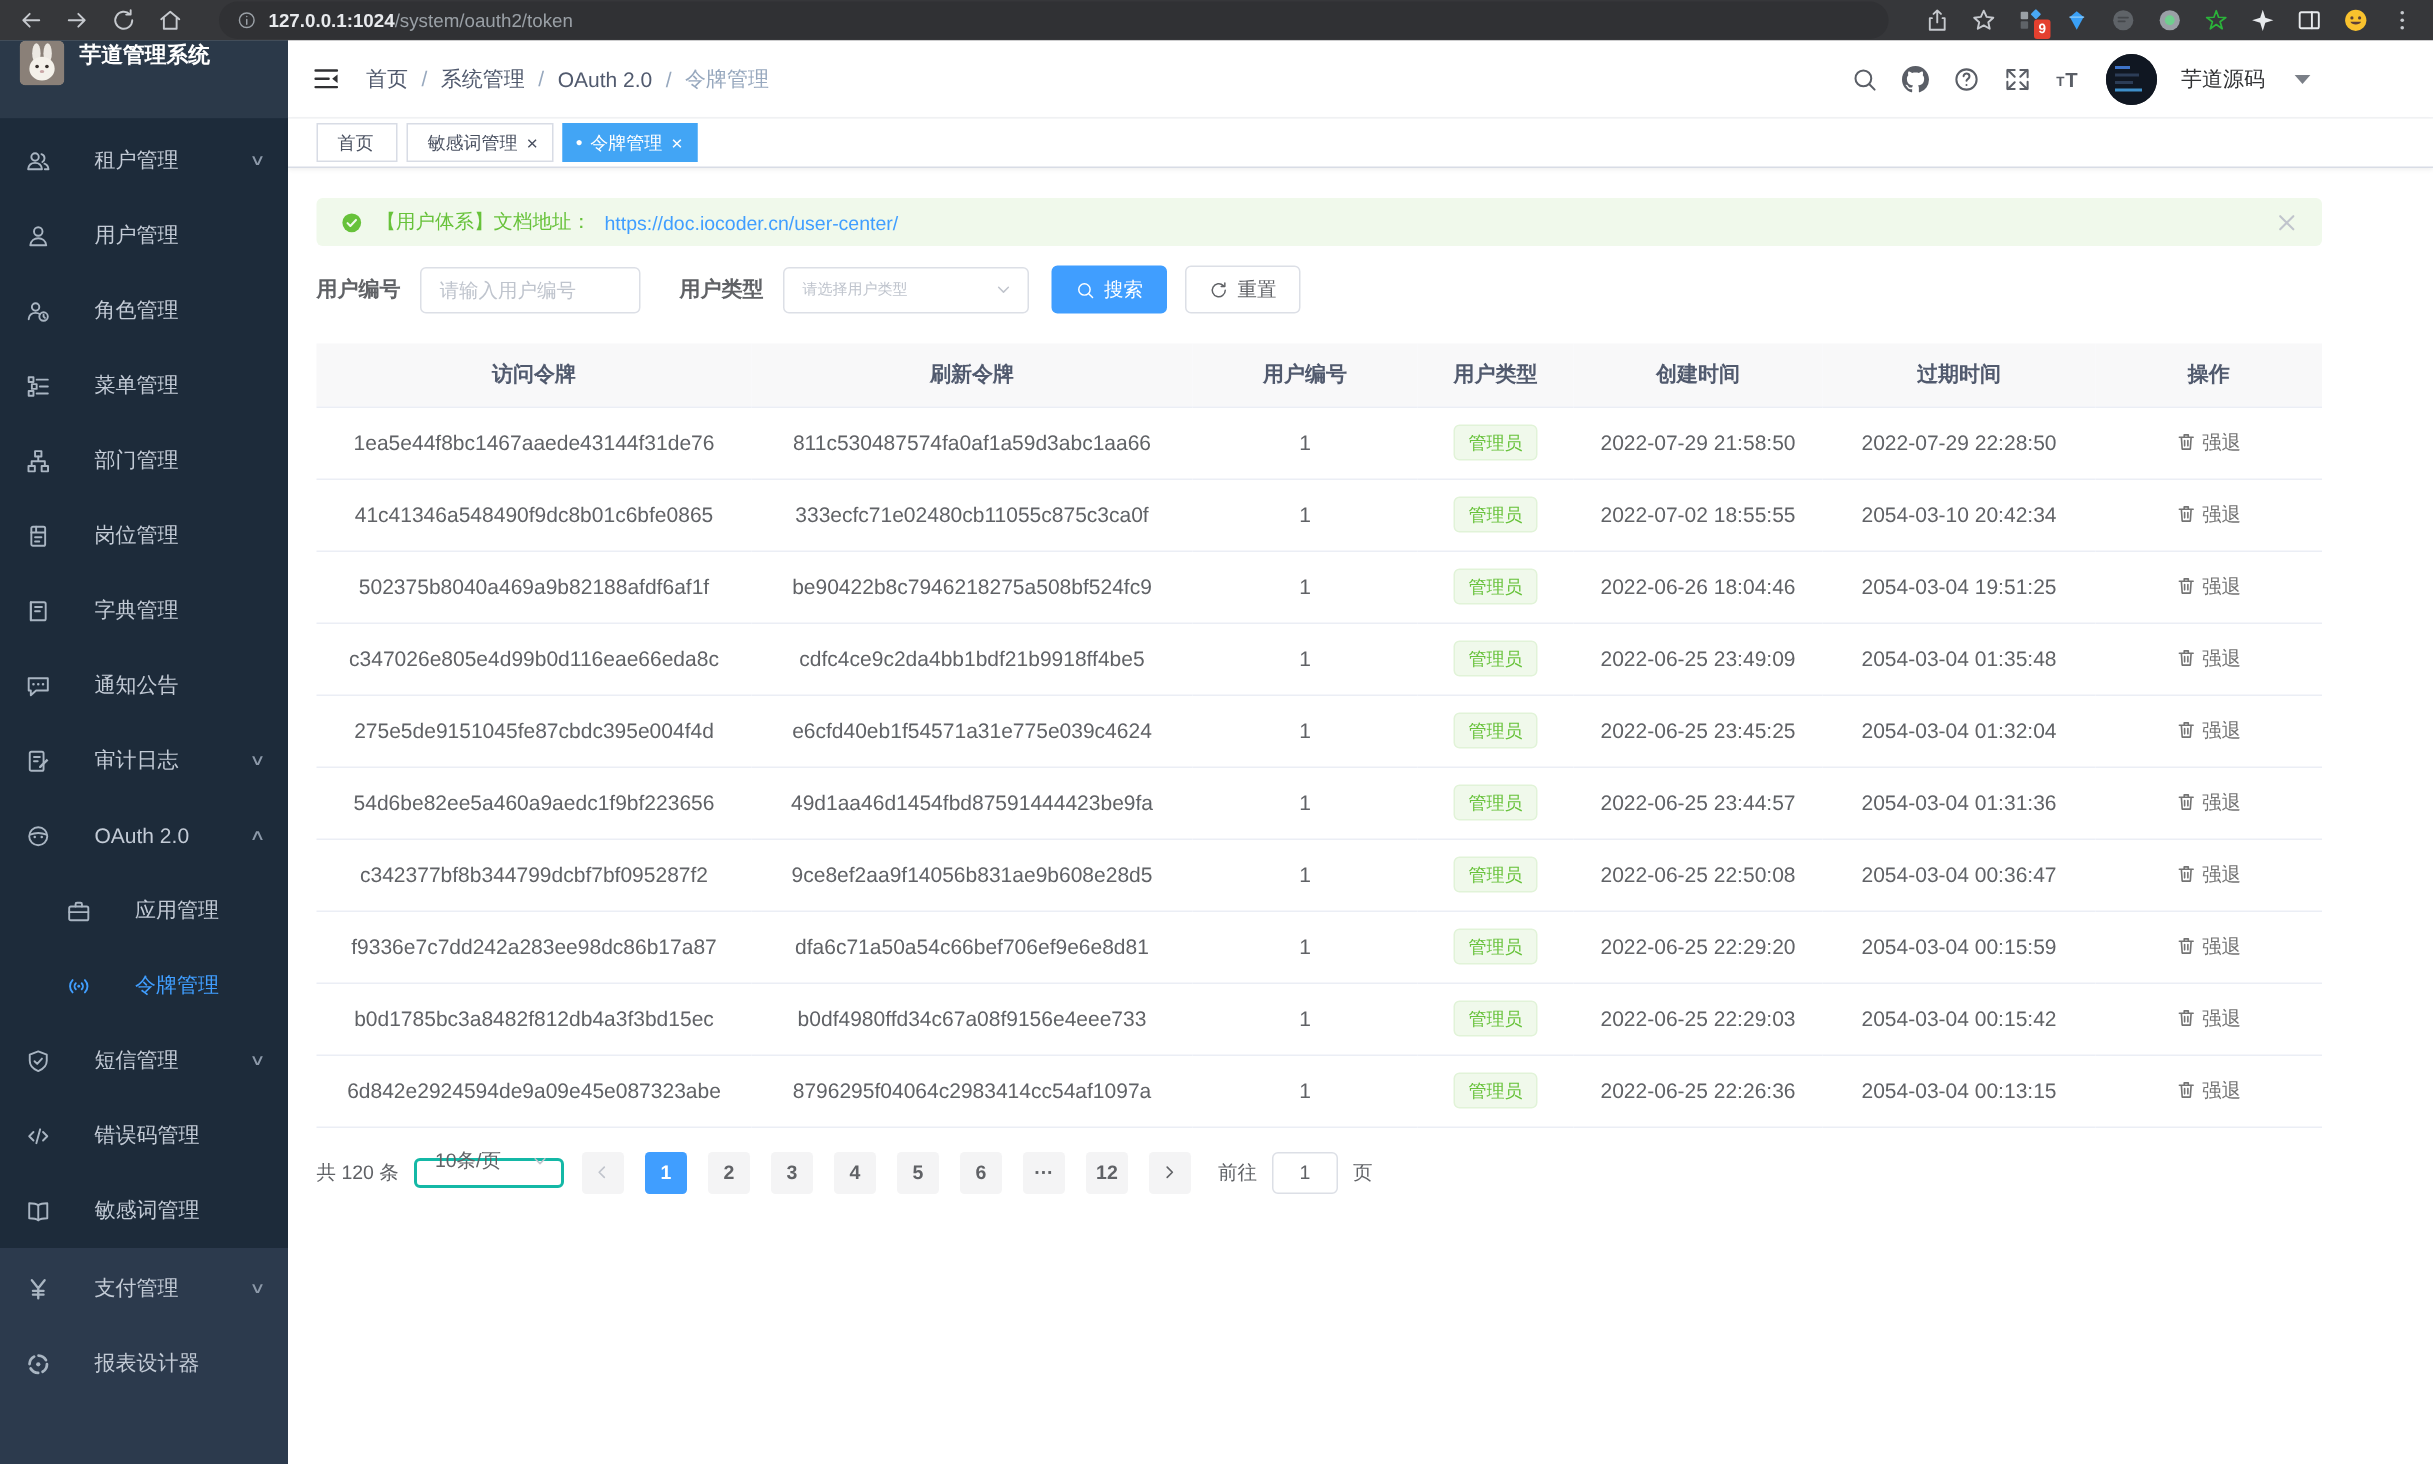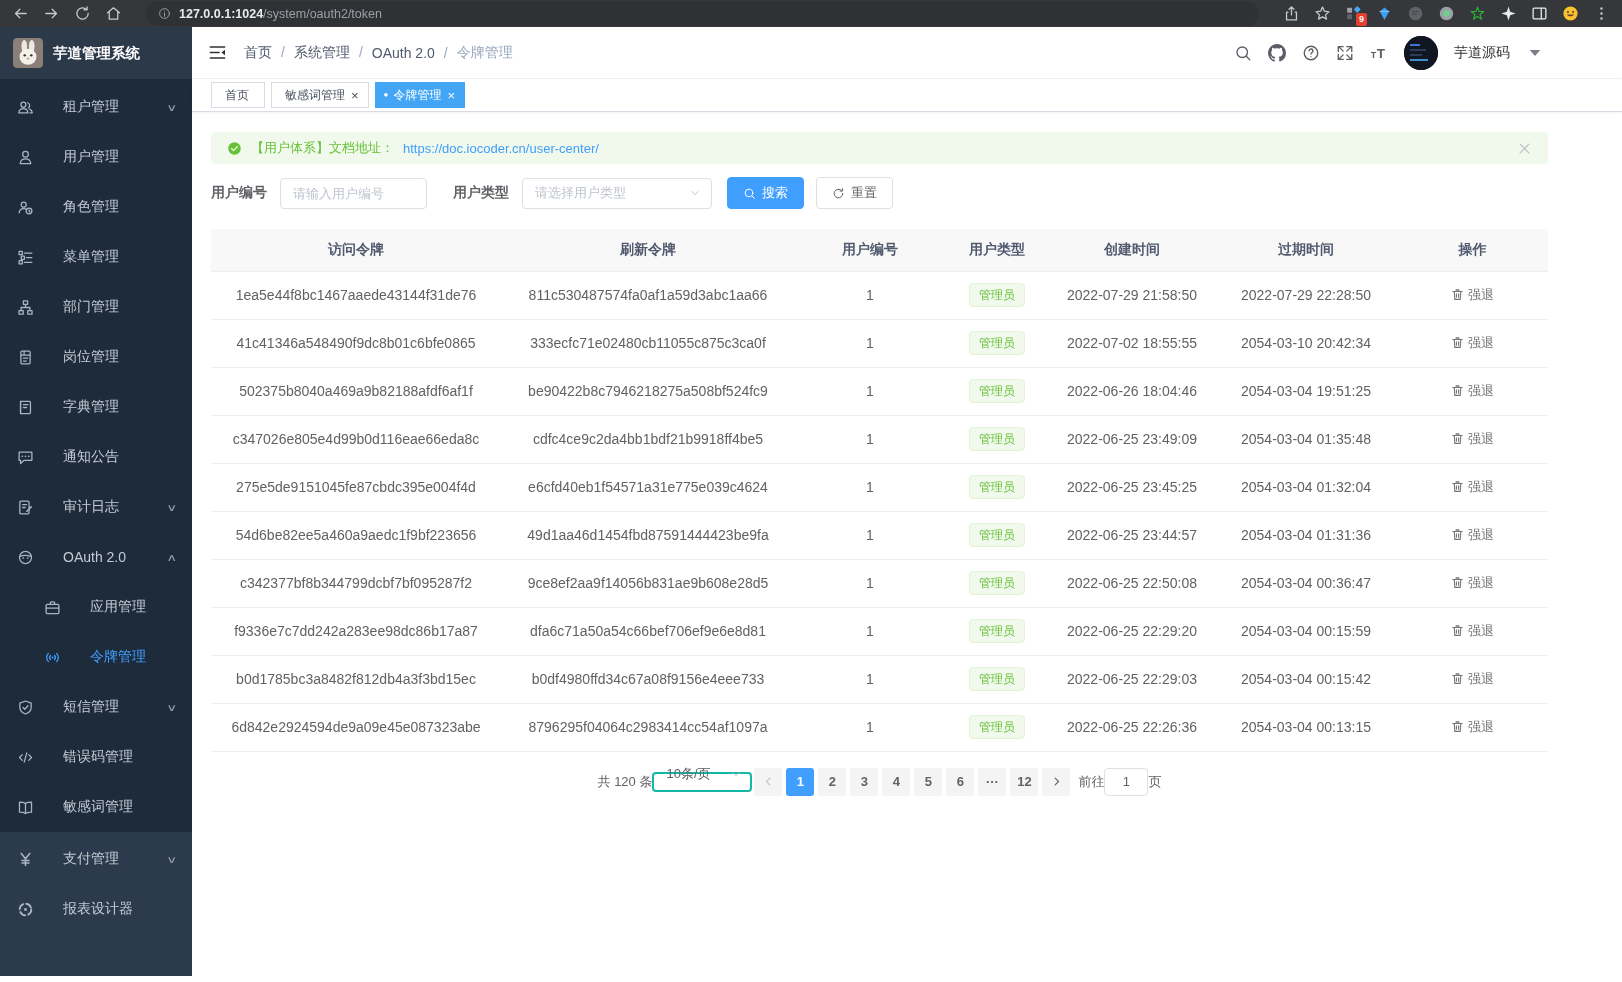--- a/index.html
+++ b/index.html
@@ -17,21 +17,21 @@
   .url{font-size:12.5px;color:#9aa0a6;white-space:nowrap;}
   .url b{color:#e8eaed;font-weight:600;}
   .ext-wrap{position:relative;display:inline-flex;}
   .ext-badge{position:absolute;right:-5px;bottom:-4px;background:#e4402f;color:#fff;font-size:9px;line-height:1;padding:2px 3px;border-radius:2px;font-weight:700;}
 
   
   .app{display:flex;height:949px;}
 
   
   .sidebar{width:192px;flex:none;display:flex;flex-direction:column;background:#1d2b3a;}
-  .side-header{height:52px;flex:none;background:#2b3949;display:flex;align-items:center;gap:10px;padding:0 13px;color:#fff;font-size:14.5px;font-weight:600;}
+  .side-header{height:52px;flex:none;background:#2b3949;display:flex;align-items:flex-start;gap:10px;padding:0 13px;color:#fff;font-size:14.5px;font-weight:600;}
   .logo{width:30px;height:30px;border-radius:4px;overflow:hidden;flex:none;}
   .logo svg{width:100%;height:100%;}
   .menu-top{flex:none;background:#1d2b3a;padding-top:3px;}
   .menu-bottom{flex:1;background:#2c3a4d;padding-top:2px;}
   .m-item{height:50px;display:flex;align-items:center;gap:29px;padding:0 17px;color:#c3cbd6;font-size:14px;cursor:pointer;}
   .m-item .ic{width:17px;height:17px;color:#a9b5c2;}
   .m-item .arrow{margin-left:auto;font-size:10px;color:#8c99a9;transform:scaleX(1.5);}
   .m-item.child{padding-left:44px;}
   .m-item.active{color:#409eff;}
   .m-item.active .ic{color:#409eff;}
@@ -65,35 +65,35 @@
   .alert{margin-top:20px;height:32px;background:#f0f9eb;border-radius:4px;display:flex;align-items:center;gap:9px;padding:0 16px;font-size:13px;color:#67c23a;}
   .alert .ic{width:15px;height:15px;}
   .alert-link{color:#409eff;text-decoration:none;cursor:pointer;}
   .alert-close{margin-left:auto;color:#c0c4cc;width:12px;height:12px;cursor:pointer;}
 
   .filters{margin-top:13px;display:flex;align-items:center;font-size:14px;color:#606266;}
   .filters label{font-weight:700;margin-right:13px;}
   .f-input{width:147px;height:31px;border:1px solid #dcdfe6;border-radius:4px;padding:0 12px;font-size:13px;color:#606266;outline:none;font-family:inherit;}
   .f-input::placeholder{color:#bfc4cd;}
   .lbl2{margin-left:26px;}
-  .select{width:190px;height:31px;border:1px solid #dcdfe6;border-radius:4px;display:flex;align-items:center;justify-content:space-between;padding:0 10px 0 12px;font-size:13px;color:#bfc4cd;cursor:pointer;}
+  .select{width:164px;height:31px;border:1px solid #dcdfe6;border-radius:4px;display:flex;align-items:center;justify-content:space-between;padding:0 10px 0 12px;font-size:10px;color:#bfc4cd;cursor:pointer;}
   .sel-arrow{width:12px;height:12px;color:#c0c4cc;}
   .btn{height:32px;display:inline-flex;align-items:center;gap:6px;padding:0 15px;border-radius:4px;font-size:13px;cursor:pointer;font-family:inherit;}
   .btn .ic{width:13px;height:13px;}
   .btn.primary{margin-left:15px;background:#409eff;border:1px solid #409eff;color:#fff;}
   .btn.plain{margin-left:12px;background:#fff;border:1px solid #dcdfe6;color:#606266;}
 
   table.grid{margin-top:20px;width:1337px;border-collapse:collapse;table-layout:fixed;font-size:14px;color:#606266;}
   .grid th{background:#f8f8f9;height:42px;font-weight:700;color:#515a6e;text-align:center;border-bottom:1px solid #ebeef5;}
   .grid td{height:48px;text-align:center;border-bottom:1px solid #ebeef5;overflow:hidden;white-space:nowrap;}
   .tag{display:inline-block;padding:3px 9px;background:#f0f9eb;border:1px solid #e1f3d8;border-radius:4px;color:#67c23a;font-size:12px;line-height:1.4;}
   .act{color:#737373;font-size:13px;display:inline-flex;align-items:center;gap:4px;cursor:pointer;text-decoration:none;}
   .act .ic{width:13px;height:13px;}
 
-  .pager{margin-top:16px;width:1337px;display:flex;justify-content:center;align-items:center;font-size:13px;color:#606266;}
+  .pager{margin-top:16px;width:1337px;display:flex;justify-content:flex-start;align-items:center;gap:10px;font-size:13px;color:#606266;}
   .pg-select{width:100px;height:16px;border:2px solid #14b8a6;border-radius:4px;display:flex;align-items:center;justify-content:space-between;padding:0 8px 16px 12px;color:#606266;cursor:pointer;}
   .pg-btn{min-width:28px;height:28px;border:none;background:#f4f4f5;border-radius:3px;display:inline-flex;align-items:center;justify-content:center;font-size:13px;font-weight:700;color:#606266;cursor:pointer;font-family:inherit;margin:0 2px;}
   .pg-btn.active{background:#409eff;color:#fff;}
   .pg-btn.nav .ic{width:11px;height:11px;}
   .pg-btn.disabled{color:#c0c4cc;cursor:default;}
   .goto-label{margin-left:6px;}
   .goto-input{width:44px;height:28px;border:1px solid #dcdfe6;border-radius:4px;text-align:center;font-size:13px;color:#606266;outline:none;font-family:inherit;}
 </style>
 </head>
 <body>

